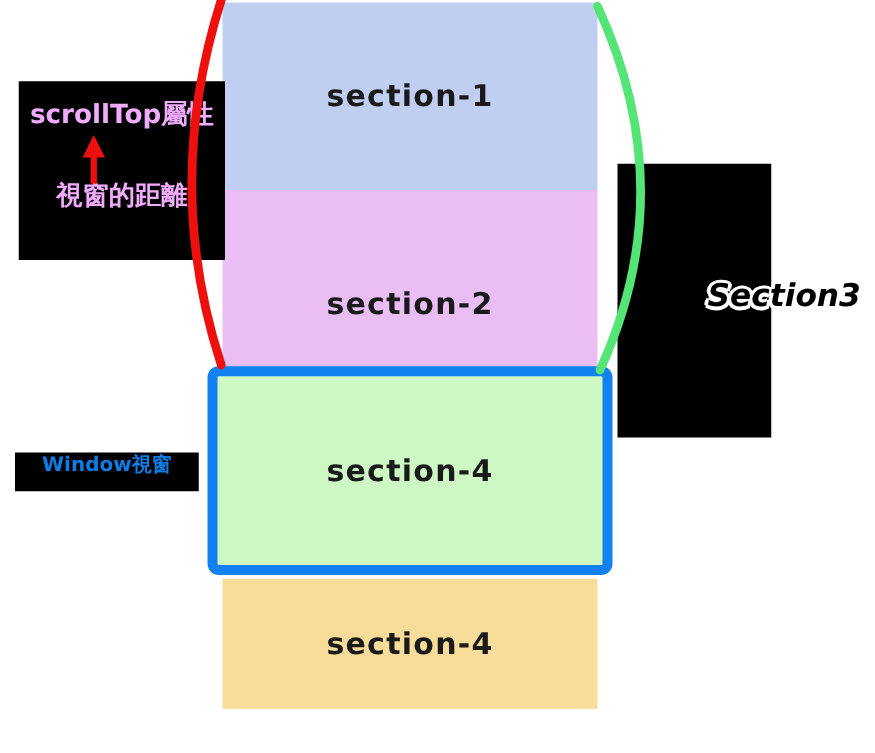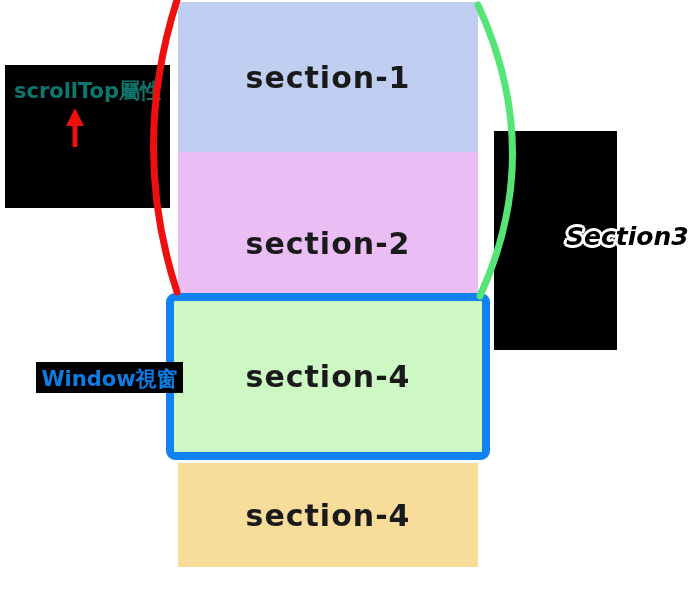--- a/index.html
+++ b/index.html
@@ -10,21 +10,21 @@
     overflow:hidden;
     font-family:"DejaVu Sans", sans-serif;
   }
   
   .section{
     position:absolute;
     left:178px;width:300px;
     display:flex;align-items:center;justify-content:center;
   }
   .sec-label{
-    font-size:30px;font-weight:bold;color:#1a1a1a;
+    font-size:24px;font-weight:bold;color:#1a1a1a;
     letter-spacing:1px;
   }
   .sec1{top:2px;height:150px;}
   .sec2{top:152px;height:182px;}
   .sec4{top:463px;height:104px;}
 
   
   .window-box{
     position:absolute;
     left:166px;top:293px;
@@ -46,25 +46,25 @@
     font-size:21px;line-height:25px;
     text-align:center;
     box-sizing:border-box;
     padding-top:14px;
   }
   .arrow-gap{height:40px;}
 
   
   .window-label{
     position:absolute;
-    left:36px;top:362px;
+    left:12px;top:362px;
     width:147px;height:31px;
     background:#000;
-    display:flex;align-items:flex-end;justify-content:center;
-    font-size:21px;font-weight:bold;
+    display:flex;align-items:flex-start;justify-content:center;
+    font-size:16px;font-weight:bold;
     color:#0d7ce4;
   }
 
   
   .right-box{
     position:absolute;
     left:494px;top:131px;
     width:123px;height:219px;
     background:#000;
   }
@@ -105,23 +105,24 @@
   </div>
 
   <div class="window-box" style="background-color: rgb(205, 248, 196); border-color: rgb(18, 130, 242);">
     <span class="sec-label">section-4</span>
   </div>
 
   <div class="section sec4" style="background-color: rgb(248, 220, 154);">
     <span class="sec-label">section-4</span>
   </div>
 
-  <div class="scrolltop-label" style="background-color: rgb(0, 0, 0); color: #0f766e;">
+  <div class="scrolltop-label" style="background-color: rgb(0, 0, 0); color: #f0abfc; margin-left: 10px;">
     <div>scrollTop屬性</div>
     <div class="arrow-gap"></div>
+    <div>視窗的距離</div>
   </div>
 
   <div class="window-label" style="background-color: rgb(0, 0, 0); color: rgb(13, 124, 228);">
     <span>Window視窗</span>
   </div>
 
   <div class="right-box" style="background-color: rgb(0, 0, 0);"></div>
   <div class="right-text" style="color: rgb(0, 0, 0);">Section3</div>
 
   <svg class="overlay" viewBox="0 0 700 602" xmlns="http://www.w3.org/2000/svg">

